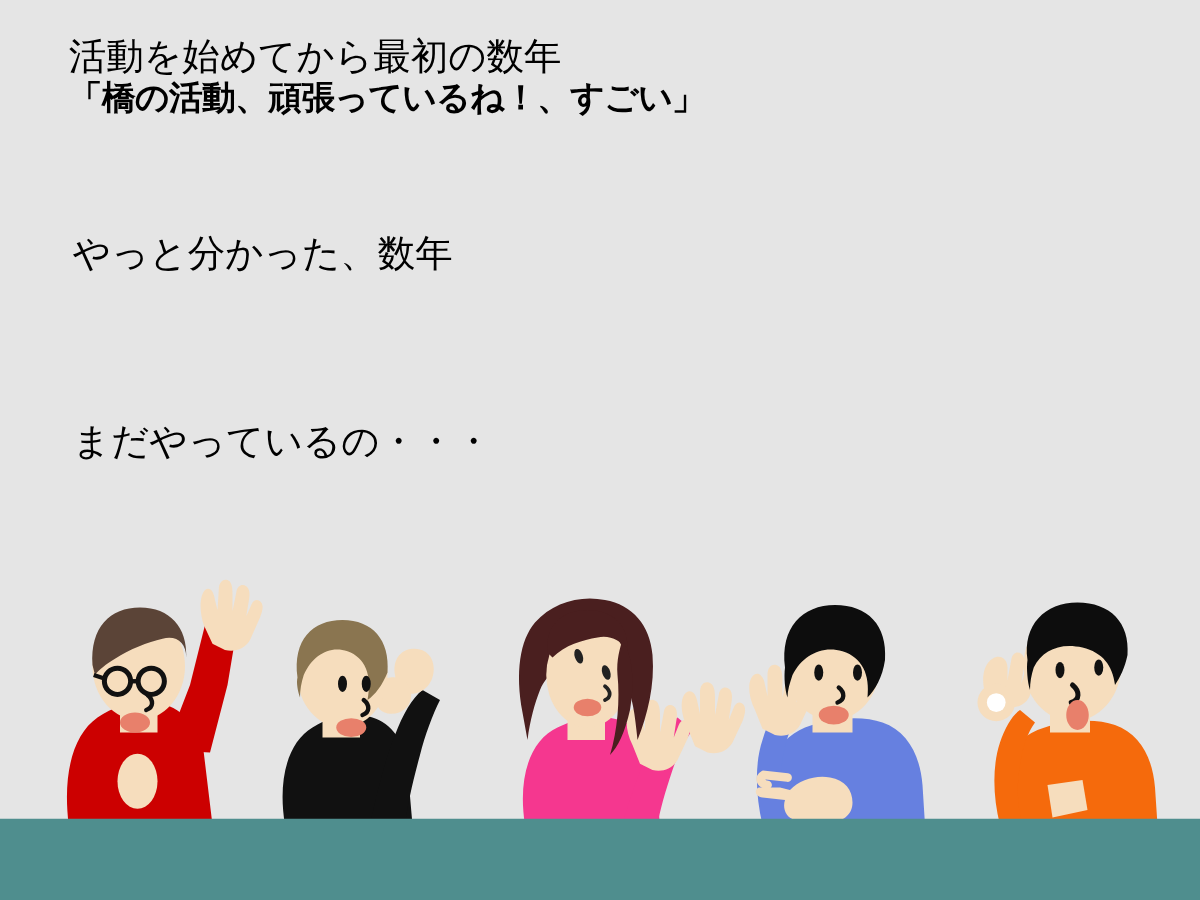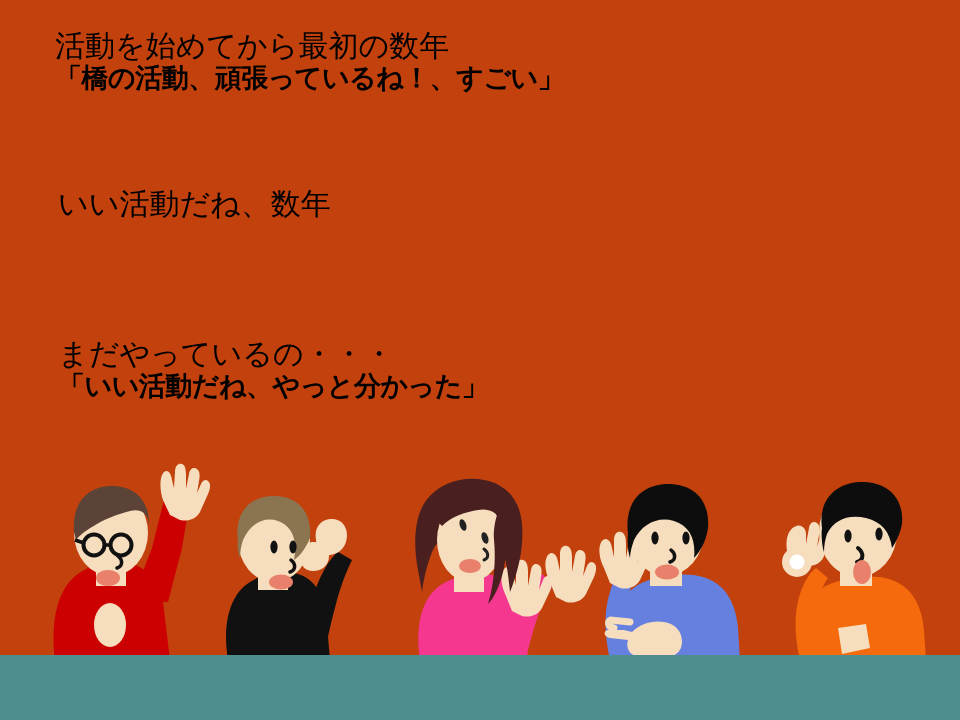--- a/index.html
+++ b/index.html
@@ -56,34 +56,33 @@
     left: 0;
     top: 655px;
     width: 960px;
     height: 65px;
     background: #4f8e8e;
   }
 </style>
 </head>
 <body>
 
-<div id="slide" style="background: #c2410c;">
+<div id="slide" style="background: #e5e5e5;">
 
   <div class="text-block" id="block1">
     <div class="line-plain">活動を始めてから最初の数年</div>
     <div class="line-bold">「橋の活動、頑張っているね！、すごい」</div>
   </div>
 
   <div class="text-block" id="block2">
-    <div class="line-plain">いい活動だね、数年</div>
+    <div class="line-plain">やっと分かった、数年</div>
   </div>
 
   <div class="text-block" id="block3">
     <div class="line-plain">まだやっているの・・・</div>
-    <div class="line-bold">「いい活動だね、やっと分かった」</div>
   </div>
 
   <svg id="illustration" viewBox="0 0 960 720" width="960" height="720">
 
     <g>
 
       <path d="M132 600 L152 548 L165 496 L176 492 L190 500 L182 548 L168 602 Z" fill="#cc0000"></path>
 
       <g>
         <path d="M163 500 C159 488 160 476 164 472 C168 469 171 473 172 480

